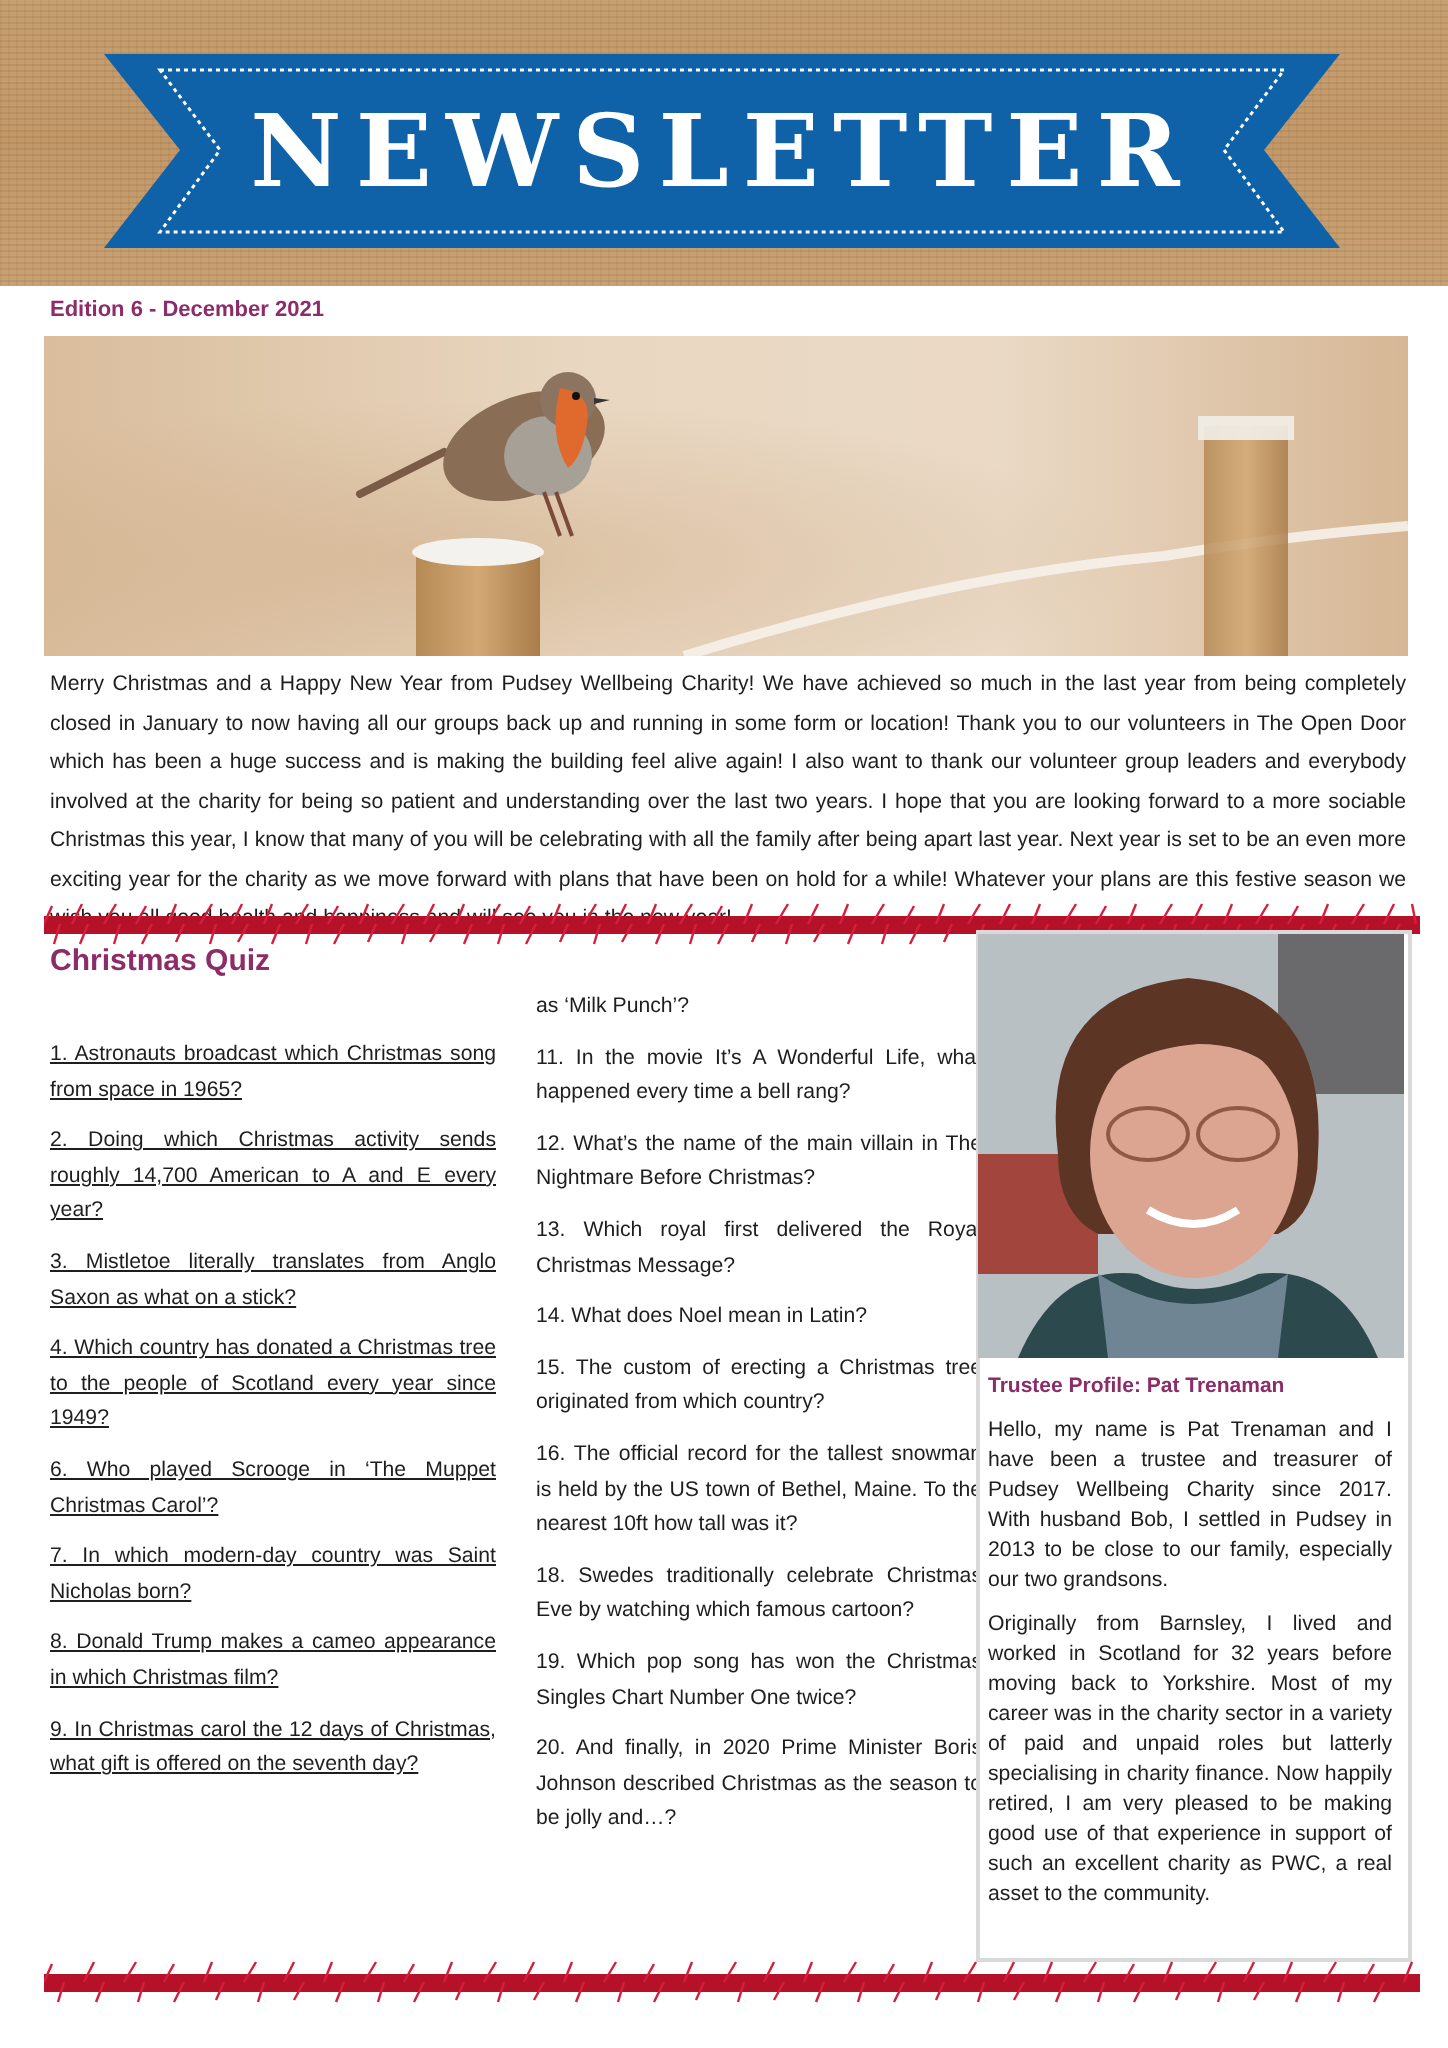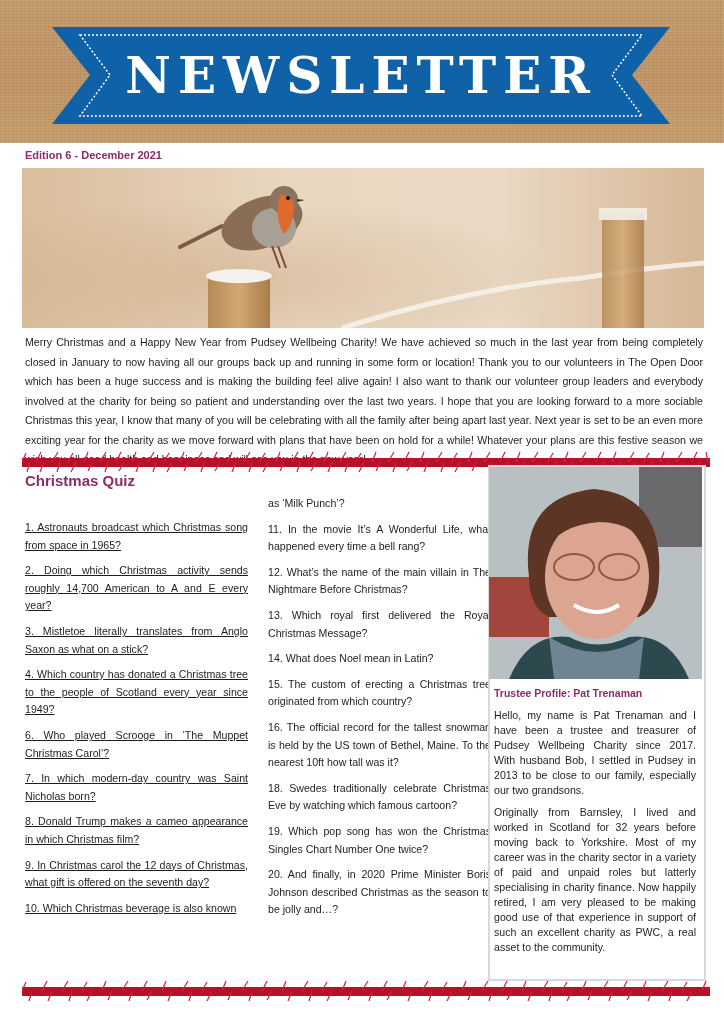--- a/index.html
+++ b/index.html
@@ -93,21 +93,20 @@
 <div class="quiz-title">Christmas Quiz</div>
 <div class="col col1">
   <p>1. Astronauts broadcast which Christmas song from space in 1965?</p>
   <p>2. Doing which Christmas activity sends roughly 14,700 American to A and E every year?</p>
   <p>3. Mistletoe literally translates from Anglo Saxon as what on a stick?</p>
   <p>4. Which country has donated a Christmas tree to the people of Scotland every year since 1949?</p>
   <p>6. Who played Scrooge in ‘The Muppet Christmas Carol’?</p>
   <p>7. In which modern-day country was Saint Nicholas born?</p>
   <p>8. Donald Trump makes a cameo appearance in which Christmas film?</p>
   <p>9. In Christmas carol the 12 days of Christ­mas, what gift is offered on the seventh day?</p>
-  <p style="text-align:left">10. Which Christmas beverage is also known</p>
 </div>
 <div class="col col2">
   <p>as ‘Milk Punch’?</p>
   <p>11. In the movie It’s A Wonderful Life, what happened every time a bell rang?</p>
   <p>12. What’s the name of the main villain in The Nightmare Before Christmas?</p>
   <p>13. Which royal first delivered the Royal Christmas Message?</p>
   <p>14. What does Noel mean in Latin?</p>
   <p>15. The custom of erecting a Christmas tree originated from which country?</p>
   <p>16. The official record for the tallest snow­man is held by the US town of Bethel, Maine. To the nearest 10ft how tall was it?</p>
   <p>18. Swedes traditionally celebrate Christmas Eve by watching which famous cartoon?</p>

